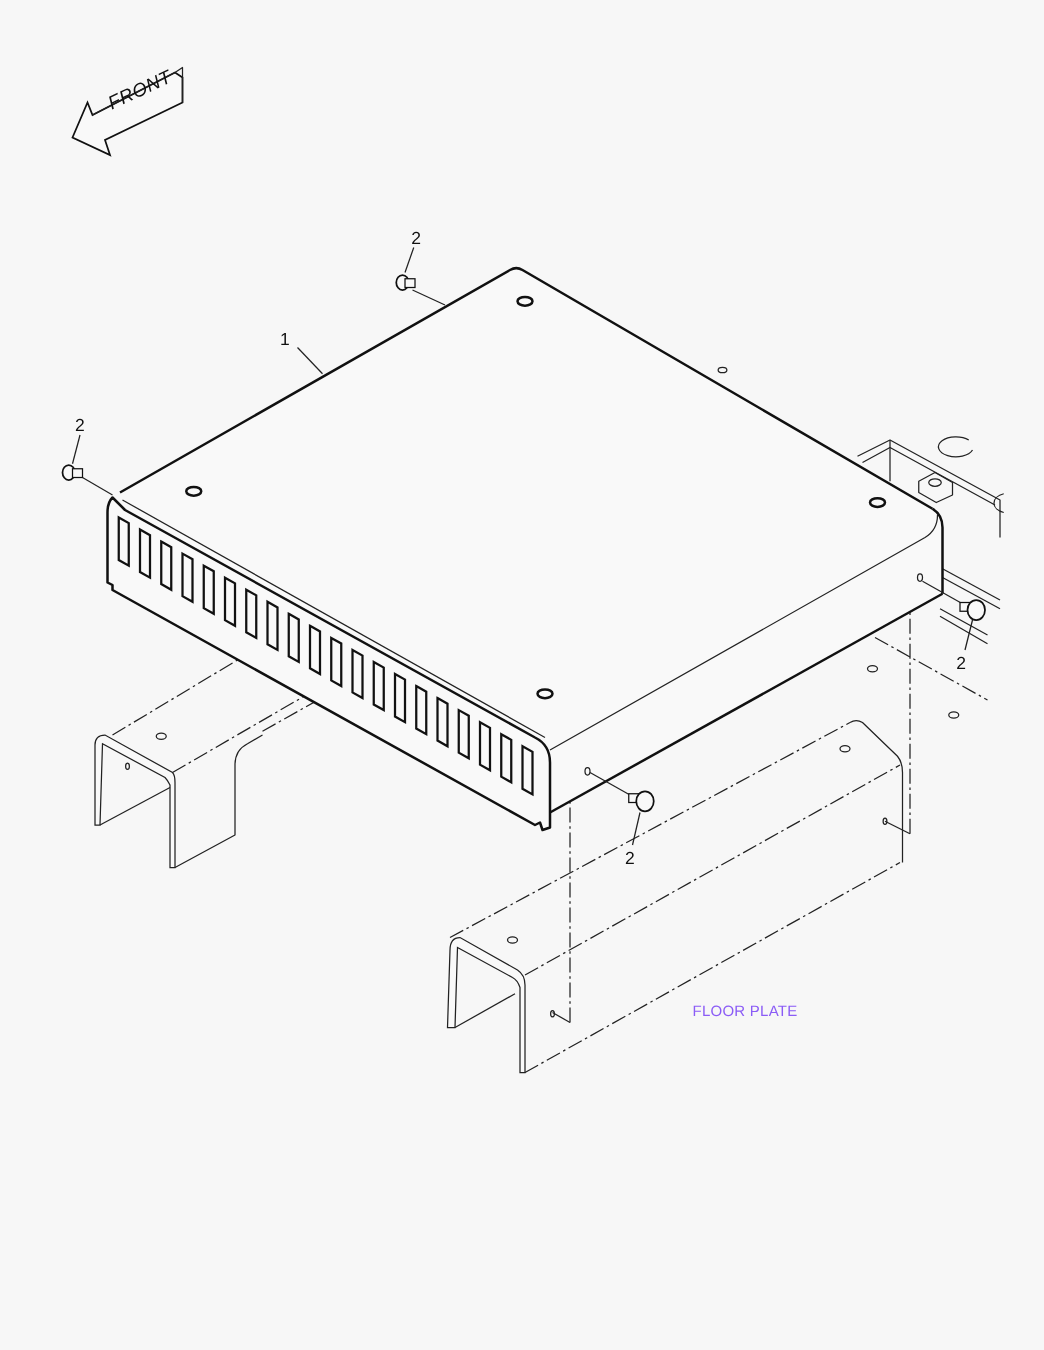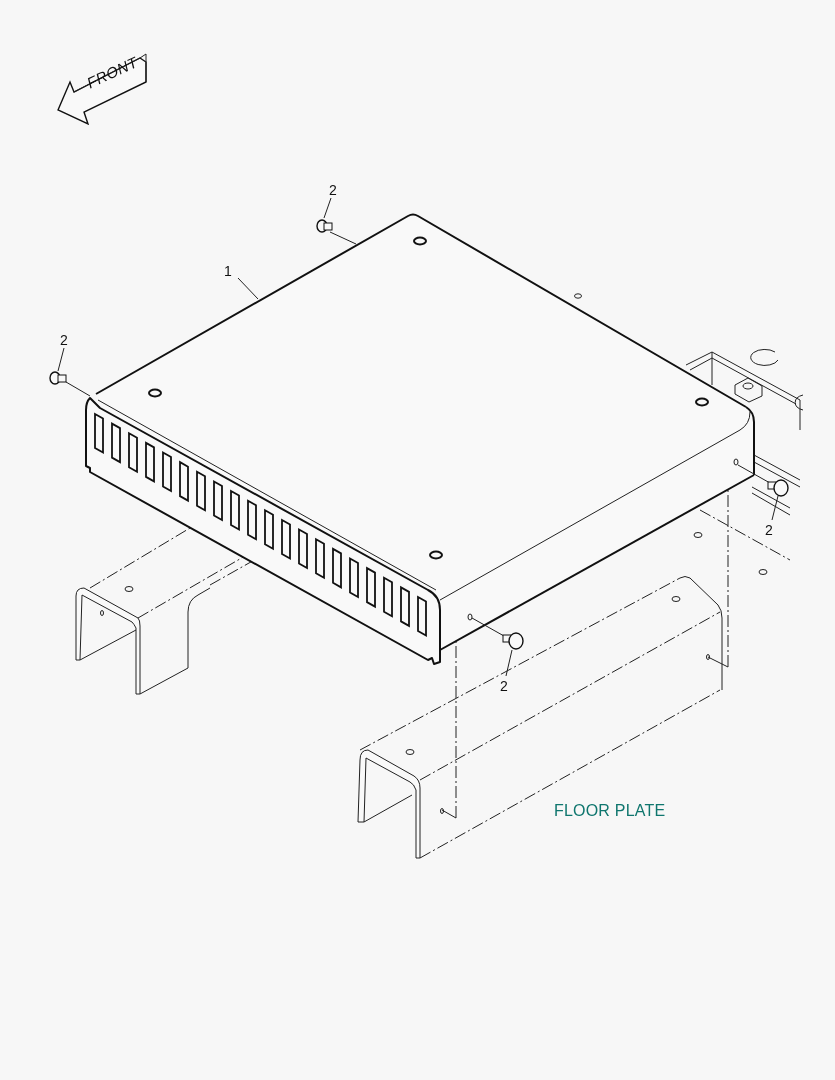--- a/index.html
+++ b/index.html
@@ -14,22 +14,22 @@
     .callout {
       position: absolute;
       font-family: "Liberation Sans", sans-serif;
       font-size: 14px;
       color: #111;
       line-height: 1;
     }
     .plate-label {
       position: absolute;
       font-family: "Liberation Sans", sans-serif;
-      font-size: 16px;
-      color: #0f766e;
+      font-size: 12px;
+      color: #8b5cf6;
       letter-spacing: 0.2px;
     }
     .front-label {
       position: absolute;
       left: 84px; top: 76px;
       font-family: "Liberation Sans", sans-serif;
       font-style: italic;
       font-size: 15px;
       color: #111;
       transform: rotate(-25deg);

